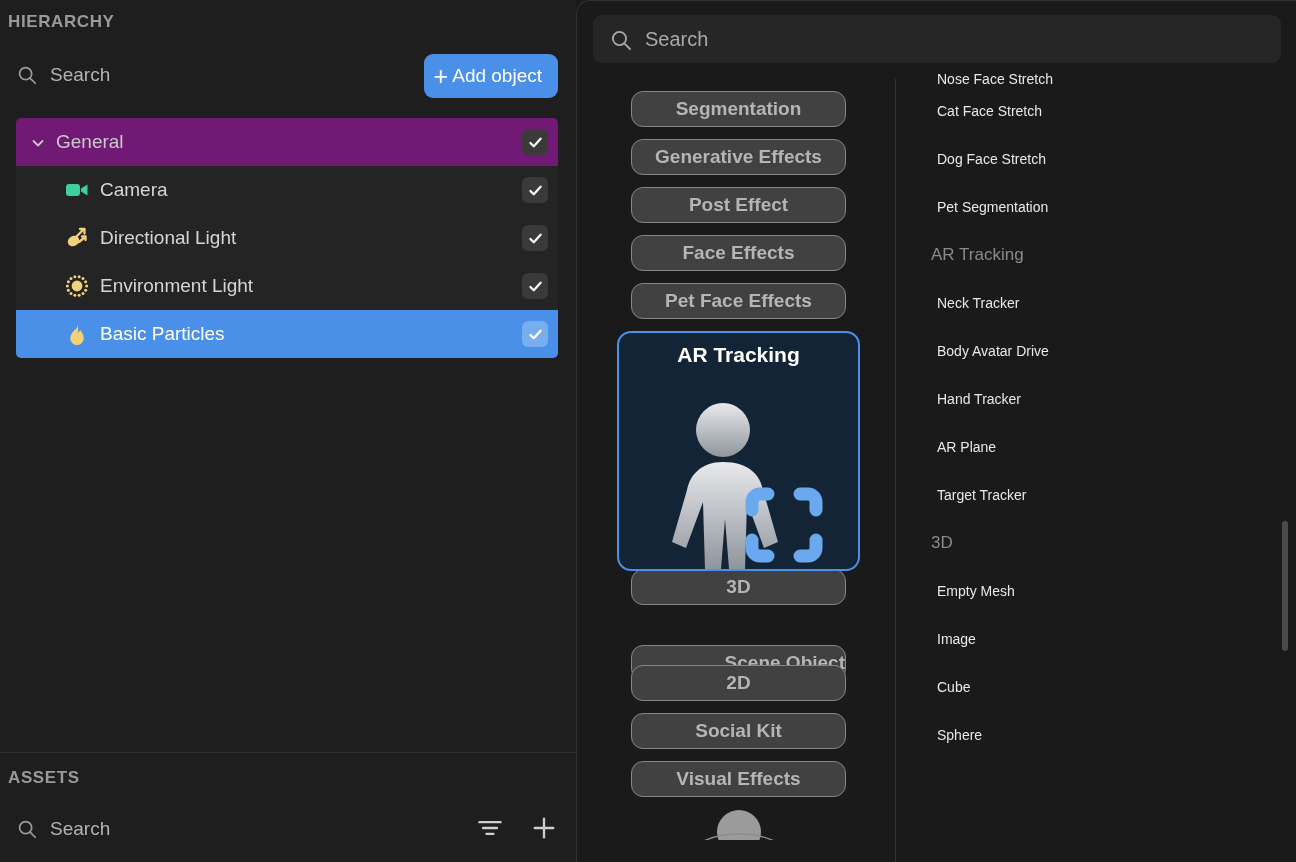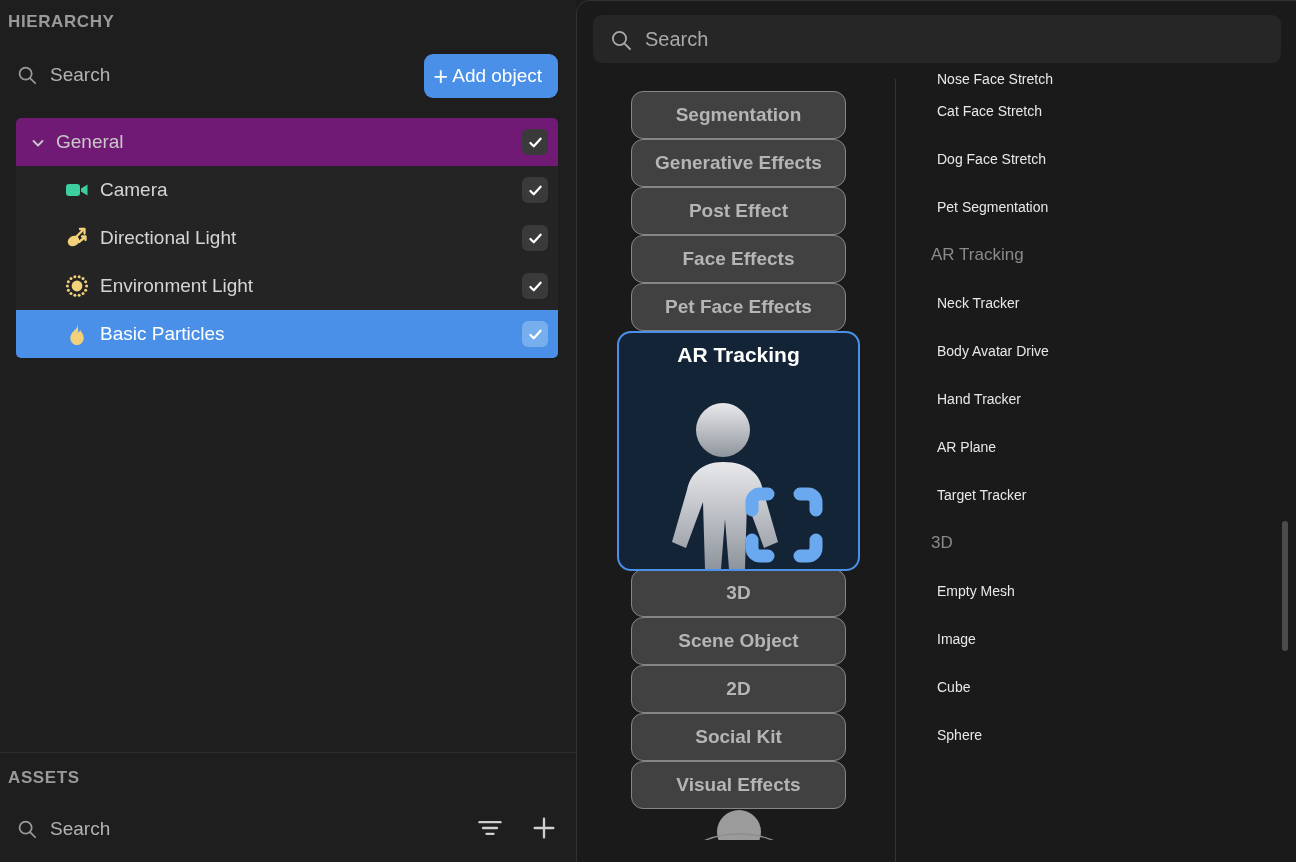--- a/index.html
+++ b/index.html
@@ -90,21 +90,21 @@
     background: none; border: 0; outline: none; color: #cfcfcf; font-size: 20px;
     font-family: "Liberation Sans", sans-serif; width: 100%;
   }
   .modal-search input::placeholder { color: #a9a9a9; }
 
   .modal-body { position: absolute; left: 0; top: 70px; width: 720px; height: 792px; }
 
   
   .tab-deck { position: absolute; left: 40px; top: 20px; width: 278px; height: 792px; }
   .tab {
-    position: absolute; left: 14px; width: 215px; height: 48px;
+    position: absolute; left: 14px; width: 215px; height: 36px;
     background: #414141; border: 1px solid #868686; border-radius: 12px;
     display: flex; align-items: center; justify-content: center;
     color: #b5b5b5; font-size: 19px; font-weight: bold; cursor: pointer;
   }
   .tab.active {
     left: 0; width: 243px; height: 240px; background: #142437;
     border: 2px solid #4a90e8; border-radius: 14px;
     flex-direction: column; justify-content: flex-start;
     color: #fff; font-size: 21px; padding-top: 10px; z-index: 50;
   }
@@ -323,21 +323,21 @@
                   <path d="M177 116 v-8 a8 8 0 0 0-8-8 h-8"></path>
                   <path d="M113 146 v8 a8 8 0 0 0 8 8 h8"></path>
                   <path d="M177 146 v8 a8 8 0 0 1-8 8 h-8"></path>
                 </g>
               </svg>
             </span>
           </div>
           <div class="tab" style="top: 478px; z-index: 7;">
             <span>3D</span>
           </div>
-          <div class="tab" style="top: 526px; z-index: 8;">
+          <div class="tab" style="top: 554px; z-index: 8; justify-content: flex-end;">
             <span>Scene Object</span>
           </div>
           <div class="tab" style="top: 574px; z-index: 9;">
             <span>2D</span>
           </div>
           <div class="tab" style="top: 622px; z-index: 10;">
             <span>Social Kit</span>
           </div>
           <div class="tab" style="top: 670px; z-index: 11;">
             <span>Visual Effects</span>

